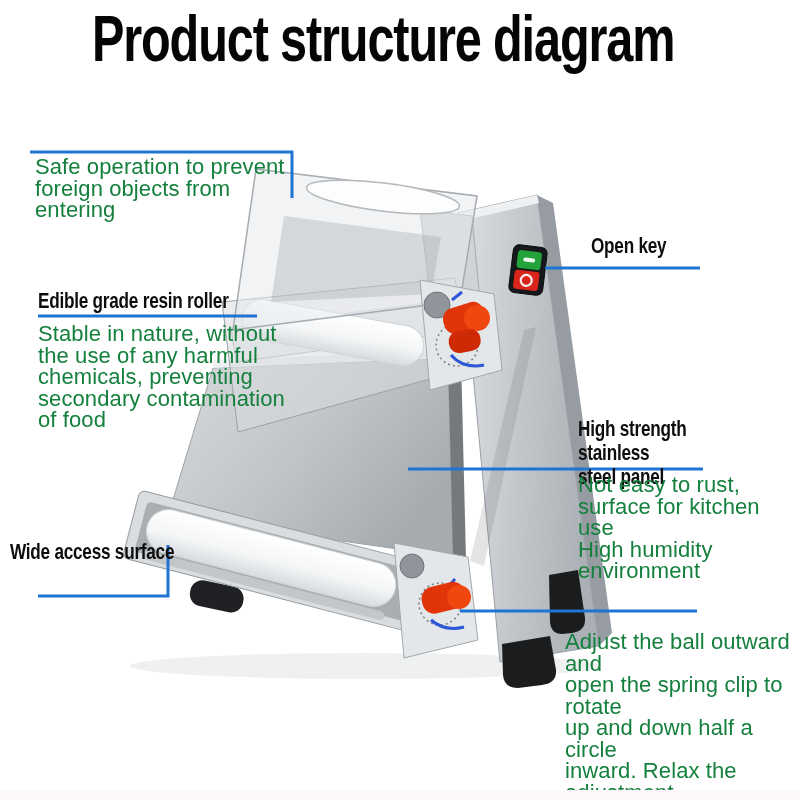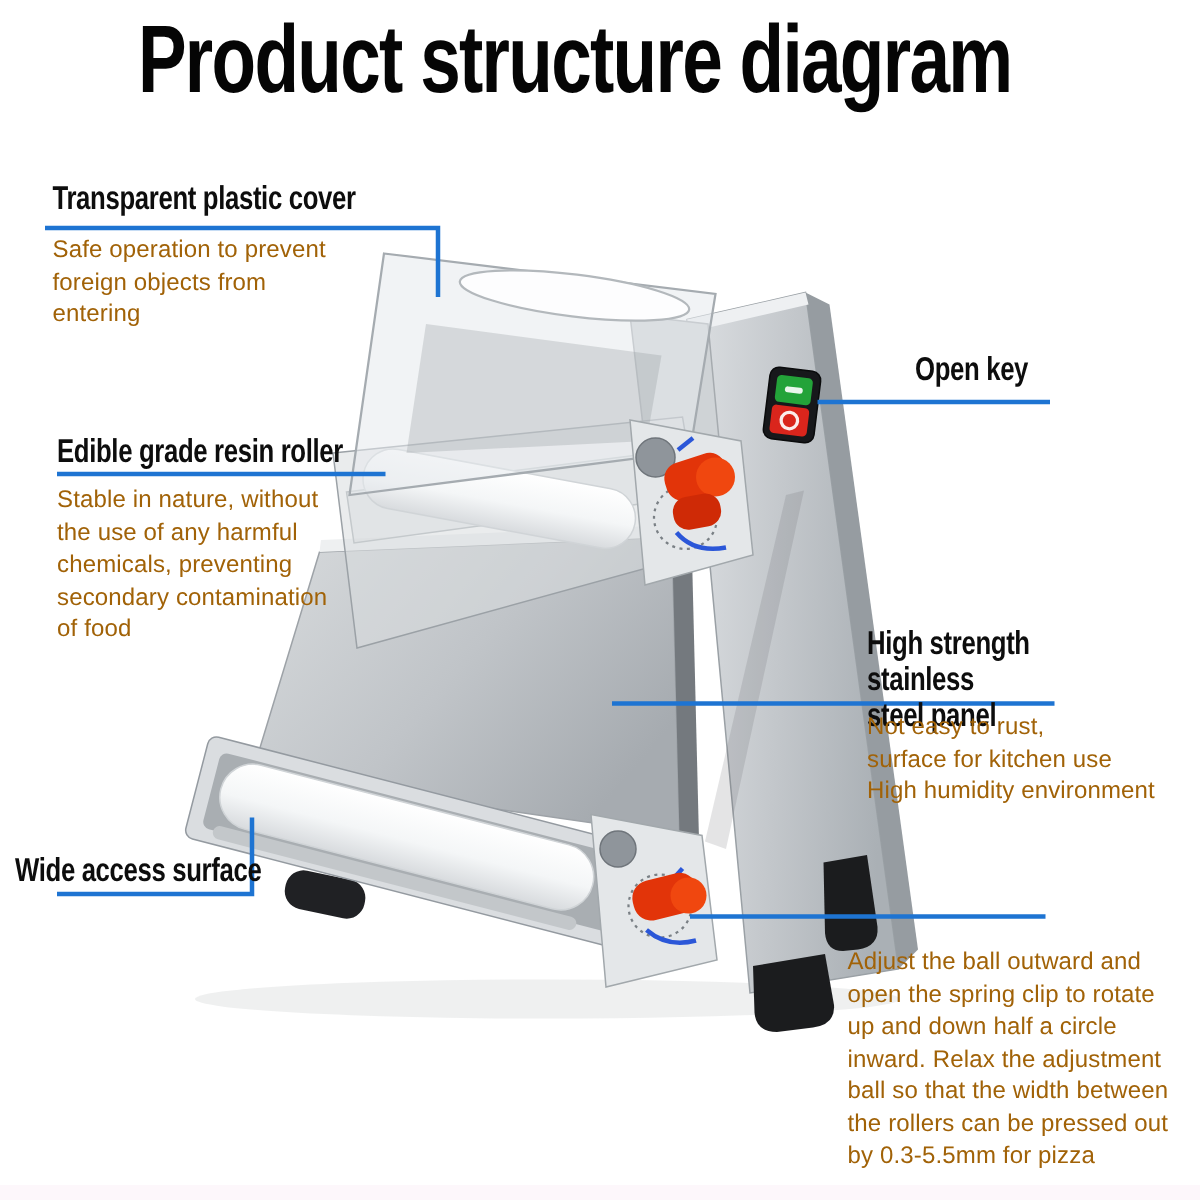--- a/index.html
+++ b/index.html
@@ -6,21 +6,21 @@
   .stage{position:relative;width:800px;height:800px;background:#ffffff;overflow:hidden;
          font-family:"Liberation Sans", sans-serif;}
   .abs{position:absolute;}
   .title-wrap{left:0;top:6px;width:716px;text-align:left;}
   .title-inner{display:inline-block;font-size:64px;line-height:66px;font-weight:800;
                letter-spacing:-1.5px;color:#050505;transform:scaleX(0.76);transform-origin:center top;
                white-space:nowrap;}
   .ct-head-inner{display:inline-block;font-size:22px;line-height:24px;font-weight:800;
                  letter-spacing:-0.3px;color:#0d0d0d;transform:scaleX(0.78);transform-origin:left top;
                  white-space:pre-line;}
-  .ct-body{font-size:16px;line-height:21.5px;color:#a16207;white-space:pre-line;letter-spacing:0.1px;}
+  .ct-body{font-size:22px;line-height:21.5px;color:#15803d;white-space:pre-line;letter-spacing:0.1px;}
   svg{display:block;}
   .leader{stroke:#1e74d2;stroke-width:3;fill:none;}
   .bottom-strip{left:0;top:790px;width:800px;height:10px;background:#fdf7fb;}
 </style>
 </head>
 <body>
 
 <div class="stage">
 
   <div class="abs title-wrap">
@@ -113,41 +113,38 @@
 
   <svg class="abs" style="left:0;top:0" width="800" height="800" viewBox="0 0 800 800">
     <polyline class="leader" points="30,152 292,152 292,198"></polyline>
     <polyline class="leader" points="38,316 257,316"></polyline>
     <polyline class="leader" points="38,596 168,596 168,545"></polyline>
     <polyline class="leader" points="545,268 700,268"></polyline>
     <polyline class="leader" points="408,469 703,469"></polyline>
     <polyline class="leader" points="460,611 697,611"></polyline>
   </svg>
 
-  <div class="abs" style="left:35px;top:120px">
-    <span class="ct-head-inner">Transparent plastic cover</span>
-  </div>
   <div class="abs ct-body" style="left:35px;top:156px">Safe operation to prevent
 foreign objects from
 entering</div>
 
   <div class="abs ct-body" style="left:38px;top:323px">Stable in nature, without
 the use of any harmful
 chemicals, preventing
 secondary contamination
 of food</div>
   <div class="abs" style="left:38px;top:289px">
     <span class="ct-head-inner">Edible grade resin roller</span>
   </div>
 
-  <div class="abs" style="left:10px;top:568px">
+  <div class="abs" style="left:10px;top:540px">
     <span class="ct-head-inner">Wide access surface</span>
   </div>
 
-  <div class="abs" style="left:610px;top:234px">
+  <div class="abs" style="left:591px;top:234px">
     <span class="ct-head-inner">Open key</span>
   </div>
 
   <div class="abs" style="left:578px;top:417px">
     <span class="ct-head-inner">High strength stainless
 steel panel</span>
   </div>
   <div class="abs ct-body" style="left:578px;top:474px">Not easy to rust,
 surface for kitchen use
 High humidity environment</div>

